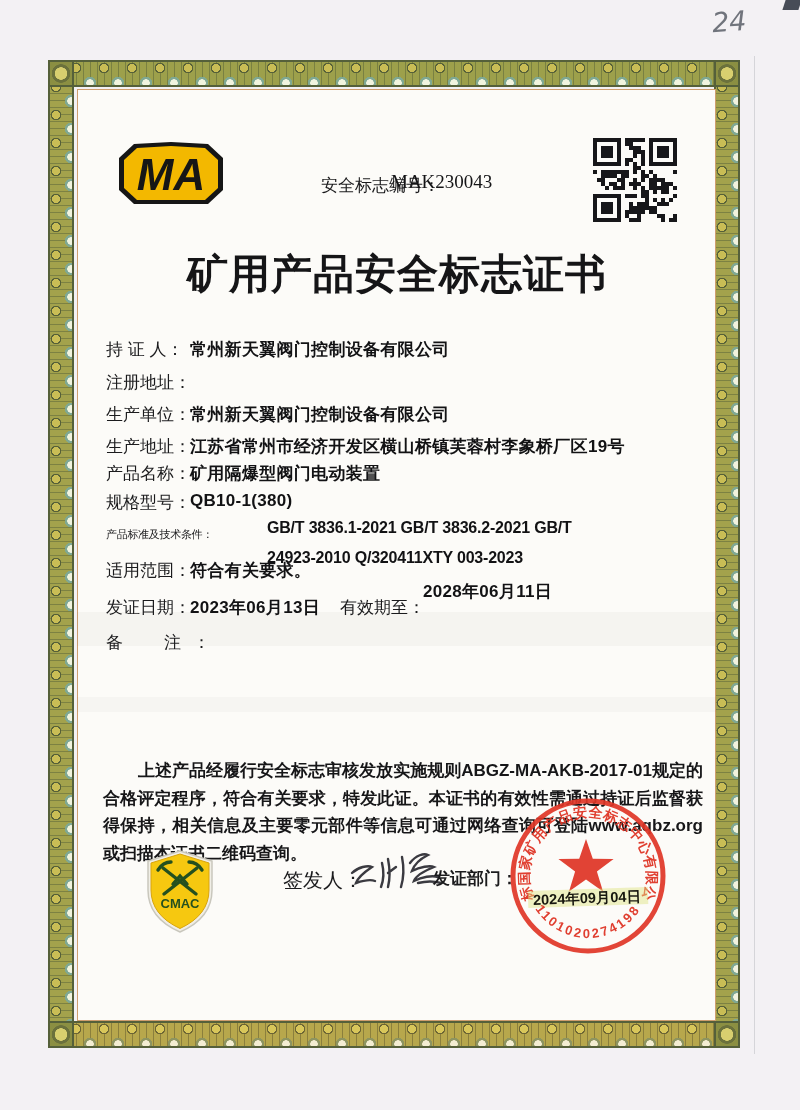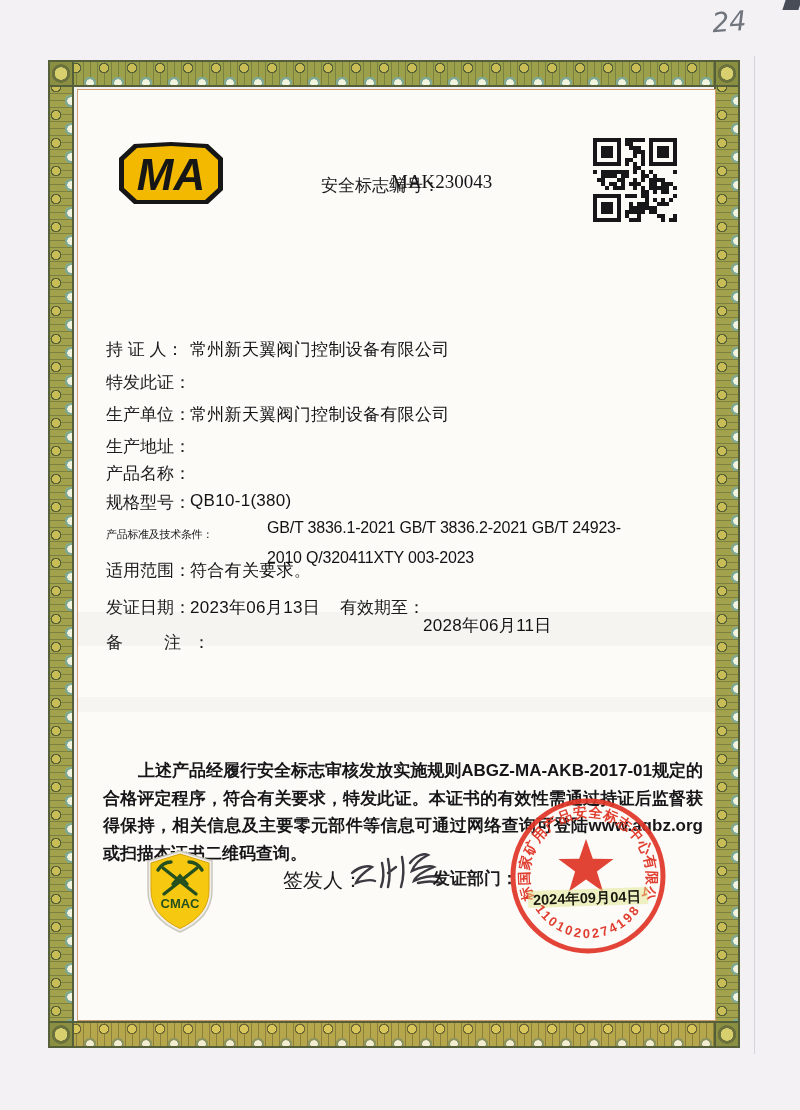--- a/index.html
+++ b/index.html
@@ -58,21 +58,21 @@
   .cert-label{left:281px;top:174px;font-size:17px;font-weight:400;color:#1a1a1c;margin-left:40px;}
   .cert-value{left:391px;top:171px;font-size:19px;font-family:"Liberation Serif",serif;color:#141416;}
   .qr{left:593px;top:138px;display:grid;grid-template-columns:repeat(21,4px);grid-auto-rows:4px;}
   .qr div{width:4px;height:4px;} .qr .on{background:#17171a;}
 
   .title{left:97px;top:247px;width:600px;text-align:center;font-size:41px;font-weight:700;
          letter-spacing:1px;color:#151517;}
 
   
   .flabel{position:absolute;left:106px;font-size:17px;font-weight:400;color:#1b1b1d;white-space:nowrap;}
-  .fvalue{position:absolute;left:190px;font-size:17px;font-weight:400;color:#121214;white-space:nowrap;letter-spacing:.3px;}
+  .fvalue{position:absolute;left:190px;font-size:17px;font-weight:700;color:#121214;white-space:nowrap;letter-spacing:.3px;}
   .std-label{left:106px;top:527px;font-size:11px;letter-spacing:-.3px;}
   .std-value{left:267px;top:513px;width:356px;font-size:16px;line-height:30px;white-space:normal;
              letter-spacing:-.2px;font-family:"Liberation Sans",sans-serif;}
   .v-date2{left:423px;}
   .l-valid{left:340px;}
 
   
   .statement{left:103px;top:757px;width:600px;font-size:17px;font-weight:700;line-height:27.5px;
              text-align:justify;text-indent:35px;color:#161618;}
 
@@ -550,46 +550,49 @@
       <div></div>
       <div></div>
       <div></div>
       <div></div>
       <div class="on"></div>
       <div></div>
       <div class="on"></div>
       <div class="on"></div>
     </div>
 
+  <div class="abs title">矿用产品安全标志证书</div>
 
   <div class="flabel" style="top:338px">持 证 人：</div>
   <div class="fvalue" style="top:338px">常州新天翼阀门控制设备有限公司</div>
 
-  <div class="flabel" style="top:371px">特发此证：</div>
+  <div class="flabel" style="top:371px">注册地址：</div>
 
   <div class="flabel" style="top:403px">生产单位：</div>
   <div class="fvalue" style="top:403px">常州新天翼阀门控制设备有限公司</div>
 
   <div class="flabel" style="top:435px">生产地址：</div>
+  <div class="fvalue" style="top:435px">江苏省常州市经济开发区横山桥镇芙蓉村李象桥厂区19号</div>
 
   <div class="flabel" style="top:462px">产品名称：</div>
+  <div class="fvalue" style="top:462px">矿用隔爆型阀门电动装置</div>
 
   <div class="flabel" style="top:491px">规格型号：</div>
   <div class="fvalue" style="top:491px">QB10-1(380)</div>
 
   <div class="flabel std-label">产品标准及技术条件：</div>
   <div class="fvalue std-value">GB/T 3836.1-2021 GB/T 3836.2-2021 GB/T 24923-2010 Q/320411XTY 003-2023</div>
 
   <div class="flabel" style="top:559px">适用范围：</div>
   <div class="fvalue" style="top:559px">符合有关要求。</div>
 
   <div class="flabel" style="top:596px">发证日期：</div>
   <div class="fvalue" style="top:596px">2023年06月13日</div>
   <div class="flabel l-valid" style="top:596px">有效期至：</div>
-  <div class="fvalue v-date2" style="top:614px">2028年06月11日</div>
+  <div class="fvalue v-date2" style="top:580px">2028年06月11日</div>
 
   <div class="flabel" style="top:631px;letter-spacing:12px">备　注：</div>
 
   <div class="abs statement">上述产品经履行安全标志审核发放实施规则ABGZ-MA-AKB-2017-01规定的合格评定程序，符合有关要求，特发此证。本证书的有效性需通过持证后监督获得保持，相关信息及主要零元部件等信息可通过网络查询可登陆www.aqbz.org或扫描本证书二维码查询。</div>
 
   <svg class="abs cmac" width="68" height="84" viewBox="0 0 68 84">
     <path d="M34,1 L66,11 L66,40 Q66,68 34,82 Q2,68 2,40 L2,11 Z" fill="#f0eee6" stroke="#c9c7bd" stroke-width="1.5"></path>
     <path d="M34,4 L63,13 L63,40 Q63,65 34,78.5 Q5,65 5,40 L5,13 Z" fill="#f6c810" stroke="#d9a40a" stroke-width="1"></path>
     <g stroke="#24501f" stroke-width="3.4" fill="none" stroke-linecap="round">
       <path d="M17,18 L50,44"></path>

